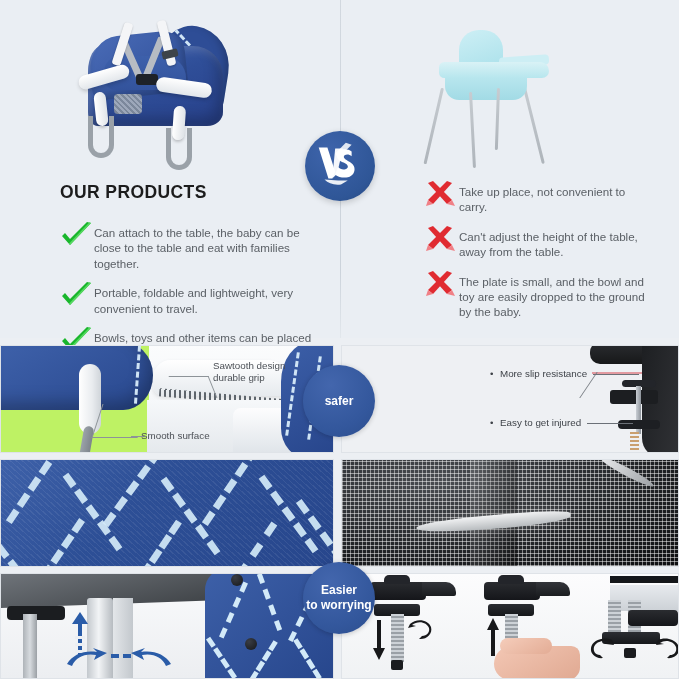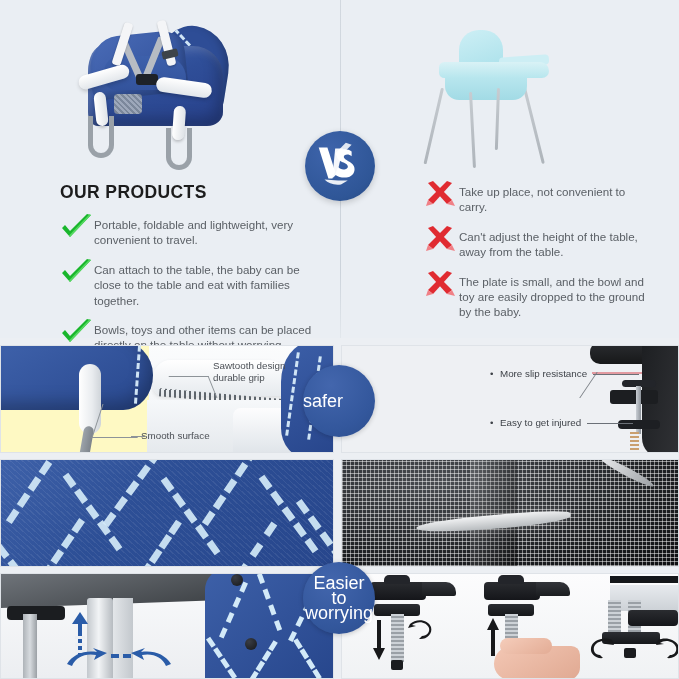--- a/index.html
+++ b/index.html
@@ -145,51 +145,51 @@
   }
   .vs-badge svg { width: 62px; height: 62px; display: block; }
 
   
   .cmp-col { position: absolute; top: 182px; }
   .cmp-col.left  { left: 0;    width: 340px; padding: 0 28px 0 60px; }
   .cmp-col.right { left: 341px; width: 338px; padding: 0 30px 0 84px; }
 
   .cmp-title {
     font-size: 17.5px; font-weight: bold; color: #1c1c1c;
-    letter-spacing: .4px; margin-bottom: 12px;
+    letter-spacing: .4px; margin-bottom: 20px;
   }
   .cmp-col.left .cmp-title { margin-left: 0px; }
 
   .cmp-item { display: flex; align-items: flex-start; margin-bottom: 12px; }
   .cmp-mark { flex: 0 0 34px; height: 28px; position: relative; margin-top: -2px; }
   .cmp-mark svg { position: absolute; left: 0; top: 0; }
   .cmp-text {
     font-size: 11.6px; line-height: 15.4px; color: #5b6066;
     padding-top: 2px;
   }
 
   
   .strip { position: absolute; left: 0; width: 679px; }
   .strip.r1 { top: 345px; height: 108px; }
   .strip.r2 { top: 459px; height: 108px; }
   .strip.r3 { top: 573px; height: 106px; }
 
   .cell {
     position: absolute; top: 0; height: 100%;
-    border: 1px solid #dfe3e8; background: #fef9c3; overflow: hidden;
+    border: 1px solid #dfe3e8; background: #bef264; overflow: hidden;
   }
   .cell.l { left: 0;   width: 334px; }
   .cell.r { left: 341px; width: 338px; }
 
   
   .bubble {
     position: absolute; border-radius: 50%;
     background: radial-gradient(circle at 38% 28%, #4366ad, #33579c 65%, #2c4d8c 100%);
-    color: #fff; display: flex; align-items: center; justify-content: flex-start;
-    text-align: center; font-size: 18px; font-weight: normal; line-height: 15px;
+    color: #fff; display: flex; align-items: center; justify-content: center;
+    text-align: center; font-size: 12px; font-weight: bold; line-height: 15px;
     z-index: 30; box-shadow: 0 1px 5px rgba(0,0,0,.2);
   }
   .bubble.b1 { left: 303px; top: 365px; width: 72px; height: 72px; }
   .bubble.b2 { left: 303px; top: 479px; width: 72px; height: 72px; }
   .bubble.b3 { left: 303px; top: 562px; width: 72px; height: 72px; }
 
   
   .r1l-denimL {
     position: absolute; left: -8px; top: -6px; width: 160px; height: 70px;
     background: linear-gradient(150deg,#3f62ab,#28478d);
@@ -498,31 +498,31 @@
     <div class="cmp-col left">
       <div class="cmp-title">OUR PRODUCTS</div>
 
       <div class="cmp-item">
         <div class="cmp-mark">
           <svg width="34" height="28" viewBox="0 0 34 28">
             <path d="M2 15 L10 24 L31 2 L27 1 L10 18 L5 12 Z" fill="#19b62c"></path>
             <path d="M10 24 L31 2 L29.5 1.2 L9 22.5 Z" fill="#55d960"></path>
           </svg>
         </div>
-        <div class="cmp-text">Portable, foldable and lightweight, very convenient to travel.</div>
+        <div class="cmp-text">Can attach to the table, the baby can be close to the table and eat with families together.</div>
       </div>
 
       <div class="cmp-item">
         <div class="cmp-mark">
           <svg width="34" height="28" viewBox="0 0 34 28">
             <path d="M2 15 L10 24 L31 2 L27 1 L10 18 L5 12 Z" fill="#19b62c"></path>
             <path d="M10 24 L31 2 L29.5 1.2 L9 22.5 Z" fill="#55d960"></path>
           </svg>
         </div>
-        <div class="cmp-text">Can attach to the table, the baby can be close to the table and eat with families together.</div>
+        <div class="cmp-text">Portable, foldable and lightweight, very convenient to travel.</div>
       </div>
 
       <div class="cmp-item">
         <div class="cmp-mark">
           <svg width="34" height="28" viewBox="0 0 34 28">
             <path d="M2 15 L10 24 L31 2 L27 1 L10 18 L5 12 Z" fill="#19b62c"></path>
             <path d="M10 24 L31 2 L29.5 1.2 L9 22.5 Z" fill="#55d960"></path>
           </svg>
         </div>
         <div class="cmp-text">Bowls, toys and other items can be placed directly on the table without worrying about falling.</div>

